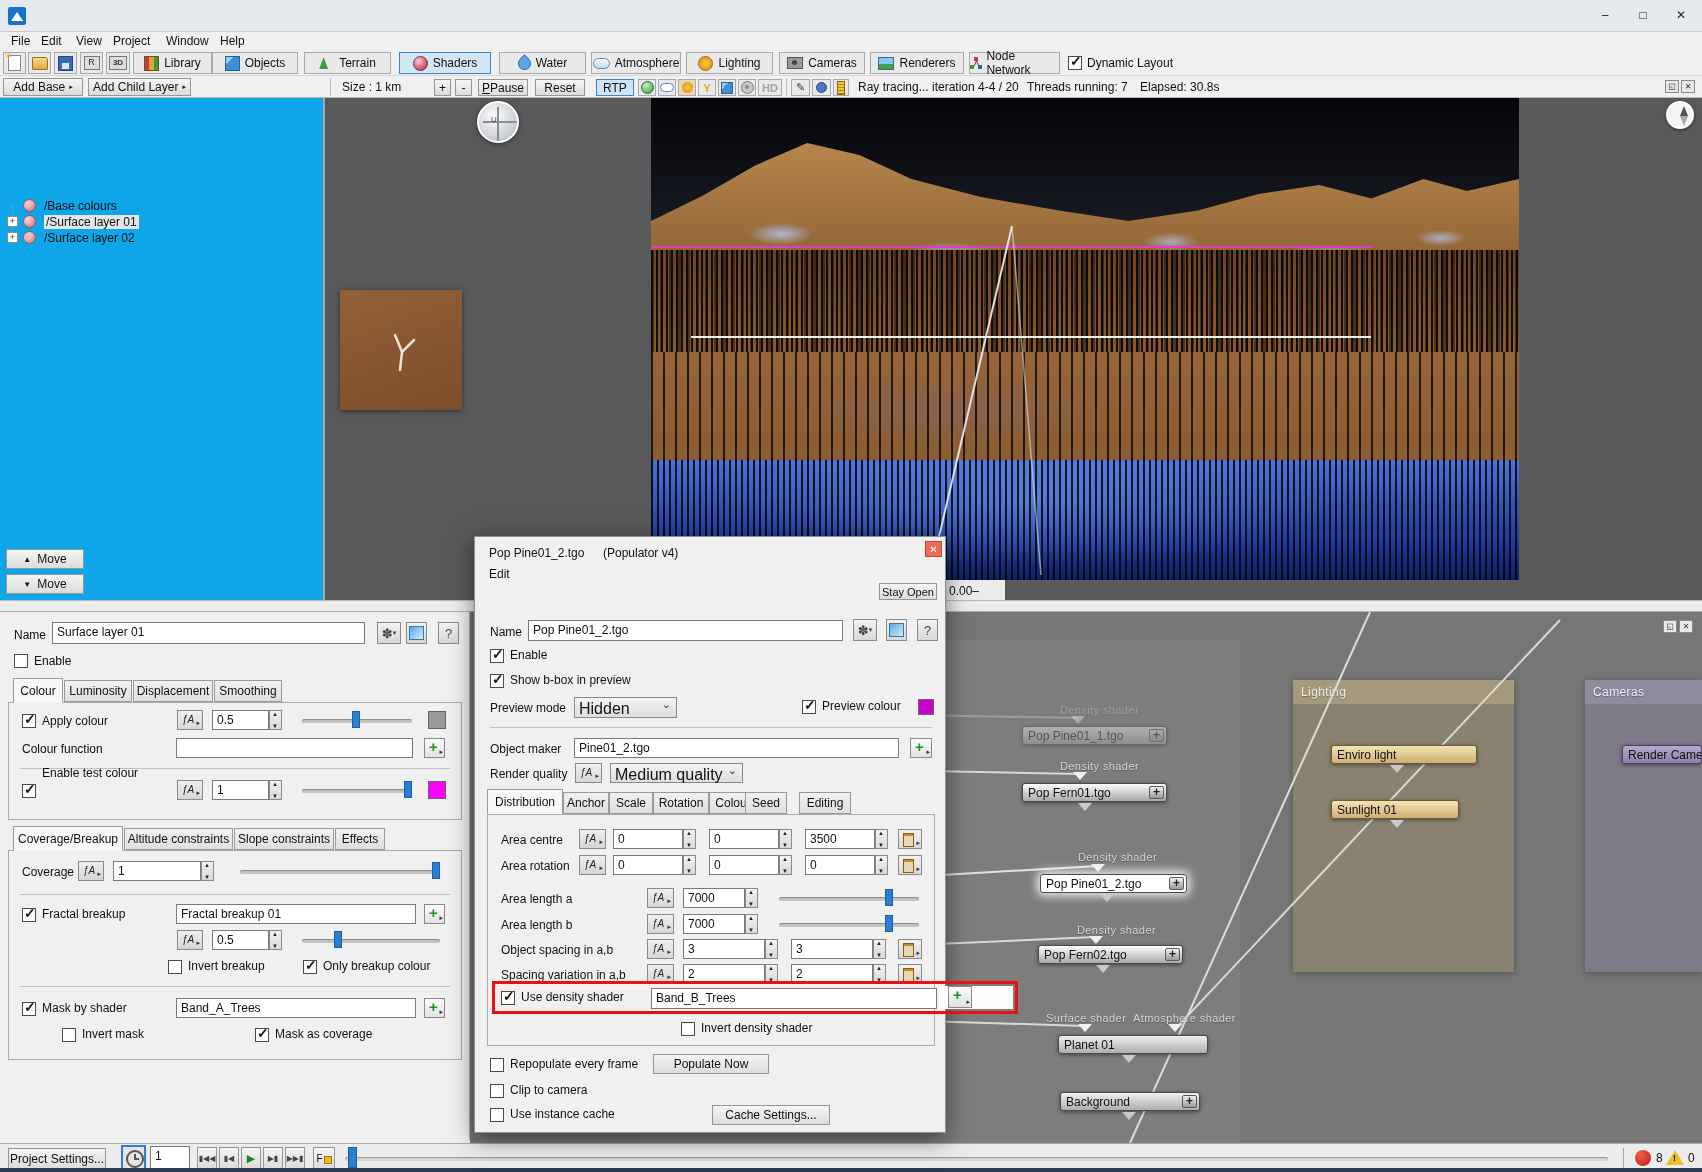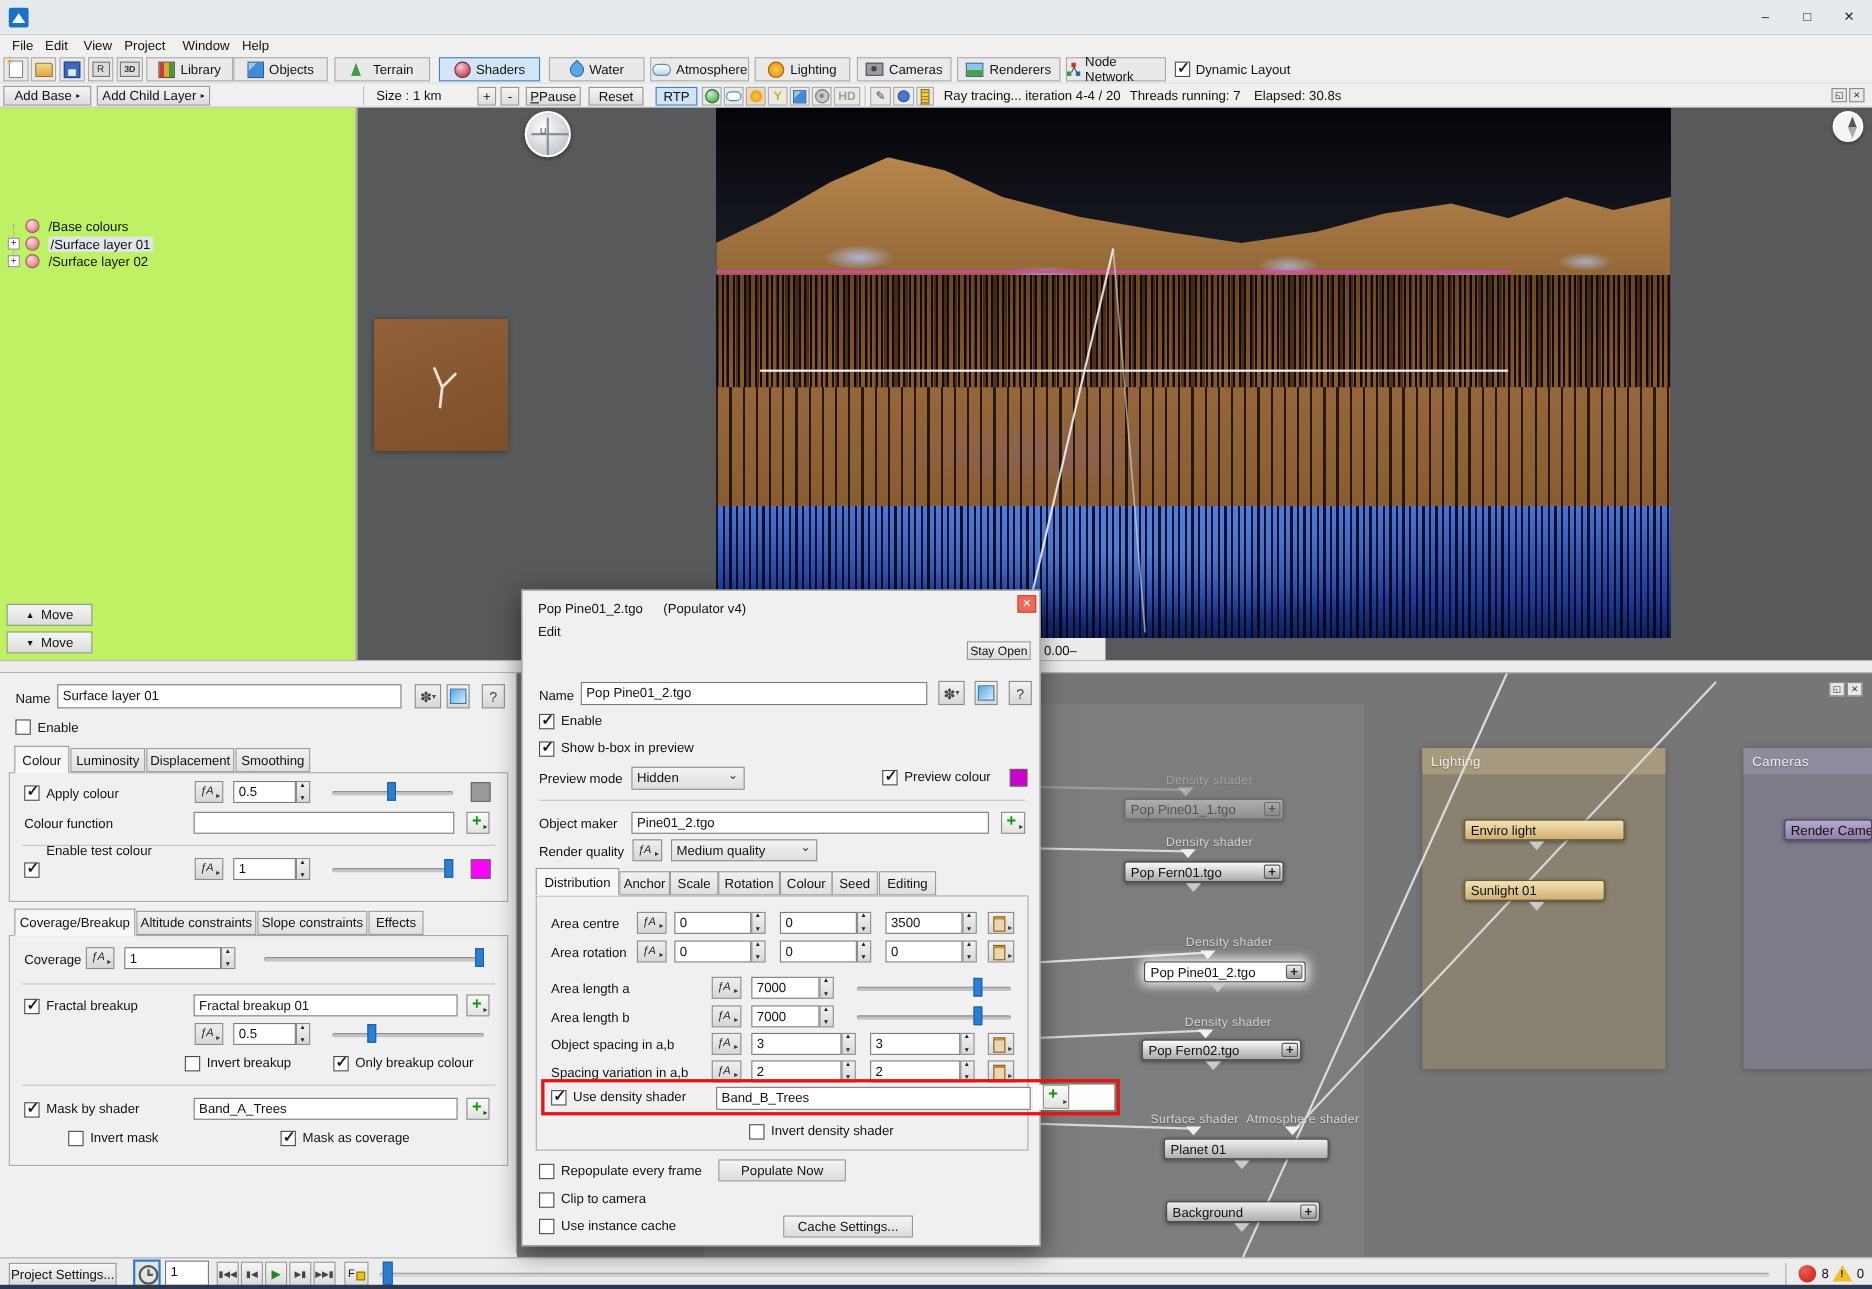--- a/index.html
+++ b/index.html
@@ -3,21 +3,21 @@
 <meta charset="utf-8">
 <style>
 html,body{margin:0;padding:0}
 body{width:1702px;height:1172px;position:relative;font-family:"Liberation Sans",sans-serif;background:#f0f0f0;overflow:hidden}
 .abs{position:absolute;box-sizing:border-box}
 .txt{font-size:12px;color:#111;white-space:nowrap}
 .btn{background:linear-gradient(180deg,#f5f5f5,#dcdcdc);border:1px solid #969696;font-size:12px;color:#111;display:flex;align-items:center;justify-content:center;white-space:nowrap}
 .tool{background:#e9e9e9;border:1px solid #aaa;display:flex;align-items:center;justify-content:center;gap:5px;font-size:12px;color:#111}
 .tool.active{background:#d2e6f8;border:1px solid #3c84c8}
 .field{background:#fff;border:1px solid #7a7a7a;font-size:12px;color:#111;padding:2px 4px;white-space:nowrap;overflow:hidden}
-.combo{background:linear-gradient(180deg,#f3f3f3,#dedede);border:1px solid #8a8a8a;font-size:12px;color:#111;padding:2px 4px;white-space:nowrap}
+.combo{background:linear-gradient(180deg,#f3f3f3,#dedede);border:1px solid #8a8a8a;font-size:16px;color:#111;padding:2px 4px;white-space:nowrap}
 .combo::after{content:"⌄";position:absolute;right:5px;top:0px;color:#333;font-size:11px}
 .cb{width:14px;height:14px;background:#fff;border:1px solid #4a4a4a}
 .cb.on::after{content:"✓";position:absolute;left:1px;top:-4px;font-size:14px;font-weight:bold;color:#1a1a1a}
 .fnb{background:linear-gradient(180deg,#efefef,#d6d6d6);border:1px solid #8a8a8a}
 .fnb::before{content:"ƒA";font-style:italic;font-size:10px;color:#222;position:absolute;left:4px;top:3px}
 .fnb::after{content:"▸";font-size:7px;color:#333;position:absolute;right:2px;bottom:2px}
 .spin{background:linear-gradient(180deg,#f2f2f2,#d8d8d8);border:1px solid #8a8a8a}
 .spin::before{content:"▲";position:absolute;top:0px;left:2px;font-size:6px;color:#222}
 .spin::after{content:"▼";position:absolute;bottom:0px;left:2px;font-size:6px;color:#222}
 .plusb{background:linear-gradient(180deg,#fbfbfb,#e2e2e2);border:1px solid #8a8a8a}
@@ -198,21 +198,21 @@
   <div class="abs tool" style="left:833px;top:3px;width:16px;height:17px">
       <span class="ic" style="width:6px;height:12px;background:repeating-linear-gradient(180deg,#f0c838 0 2px,#a88818 2px 3px);border:1px solid #886808"></span>
     </div>
   <span class="abs txt" style="left:858px;top:4px">Ray tracing... iteration 4-4 / 20</span>
   <span class="abs txt" style="left:1027px;top:4px">Threads running: 7</span>
   <span class="abs txt" style="left:1140px;top:4px">Elapsed: 30.8s</span>
   <div class="abs mini" style="left:1665px;top:4px">◱</div>
   <div class="abs mini" style="left:1681px;top:4px">✕</div>
 </div>
 
-<div class="abs" style="left:0;top:98px;width:325px;height:502px;background:#bef264;border-right:2px solid #a8a8a8">
+<div class="abs" style="left:0;top:98px;width:325px;height:502px;background:#0ea5e9;border-right:2px solid #a8a8a8">
   <div class="abs dotline" style="left:12px;top:106px;height:34px"></div>
   <div class="abs" style="left:0;top:100px;width:325px;height:16px">
     <span class="abs sphere" style="left:23px;top:1px"></span>
     <span class="abs tp" style="left:44px;top:1px">/Base colours</span>
   </div>
   <div class="abs" style="left:0;top:116px;width:325px;height:16px">
     <span class="abs expbox" style="left:7px;top:2px">+</span>
     <span class="abs sphere" style="left:23px;top:1px"></span>
     <span class="abs tp" style="left:44px;top:1px;background:#e2e6ea;padding:0 2px">/Surface layer 01</span>
   </div>
@@ -509,21 +509,21 @@
     </div>
   <div class="abs tab" style="left:134px;top:255px;width:44px">
       <span>Scale</span>
     </div>
   <div class="abs tab" style="left:178px;top:255px;width:56px">
       <span>Rotation</span>
     </div>
   <div class="abs tab" style="left:234px;top:255px;width:48px">
       <span>Colour</span>
     </div>
-  <div class="abs tab" style="left:281px;top:255px;width:42px">
+  <div class="abs tab" style="left:270px;top:255px;width:42px">
       <span>Seed</span>
     </div>
   <div class="abs tab" style="left:324px;top:255px;width:52px">
       <span>Editing</span>
     </div>
   <div class="abs gbox" style="left:12px;top:277px;width:448px;height:232px;background:#f0f0f0"></div>
 
   <span class="abs txt" style="left:26px;top:296px">Area centre</span>
   <div class="abs fnb" style="left:104px;top:292px;width:27px;height:20px"></div>
   <div class="abs field" style="left:138px;top:292px;width:70px;height:20px">0</div>

